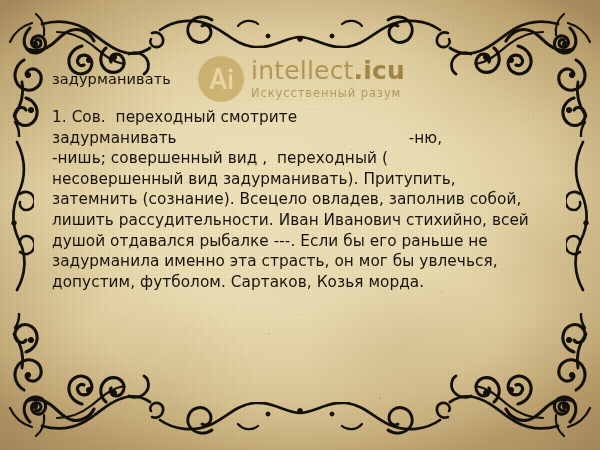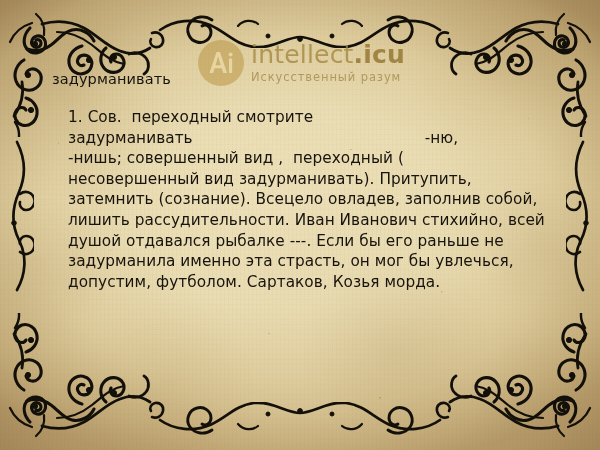--- a/index.html
+++ b/index.html
@@ -99,21 +99,21 @@
   .orn-br { right: 2px;  bottom: 2px; transform: scale(-1,-1); }
   .orn-top    { left: 50%; top: 0;    transform: translateX(-50%); }
   .orn-bottom { left: 50%; bottom: 0; transform: translateX(-50%) scaleY(-1); }
   .orn-left   { left: 0;   top: 50%;  transform: translateY(-50%); }
   .orn-right  { right: 0;  top: 50%;  transform: translateY(-50%) scaleX(-1); }
 
   
   .watermark {
     position: absolute;
     left: 198px;
-    top: 40px;
+    top: 56px;
     display: flex;
     align-items: center;
     gap: 7px;
     pointer-events: none;
   }
   .wm-logo {
     width: 46px;
     height: 46px;
     border-radius: 50%;
     background: rgba(186,150,70,.55);
@@ -148,21 +148,21 @@
   .headword {
     font-size: 14.5px;
     line-height: 1.25;
     letter-spacing: .1px;
     margin: 0 0 19px 0;
   }
   .entry {
     font-size: 15.3px;
     line-height: 1.345;
     letter-spacing: .05px;
-    margin: 16px;
+    margin: 0;
     width: 478px;
     text-align: left;
   }
   .entry .spread {
     display: inline-block;
     width: 232px;
   }
 </style>
 </head>
 <body>

